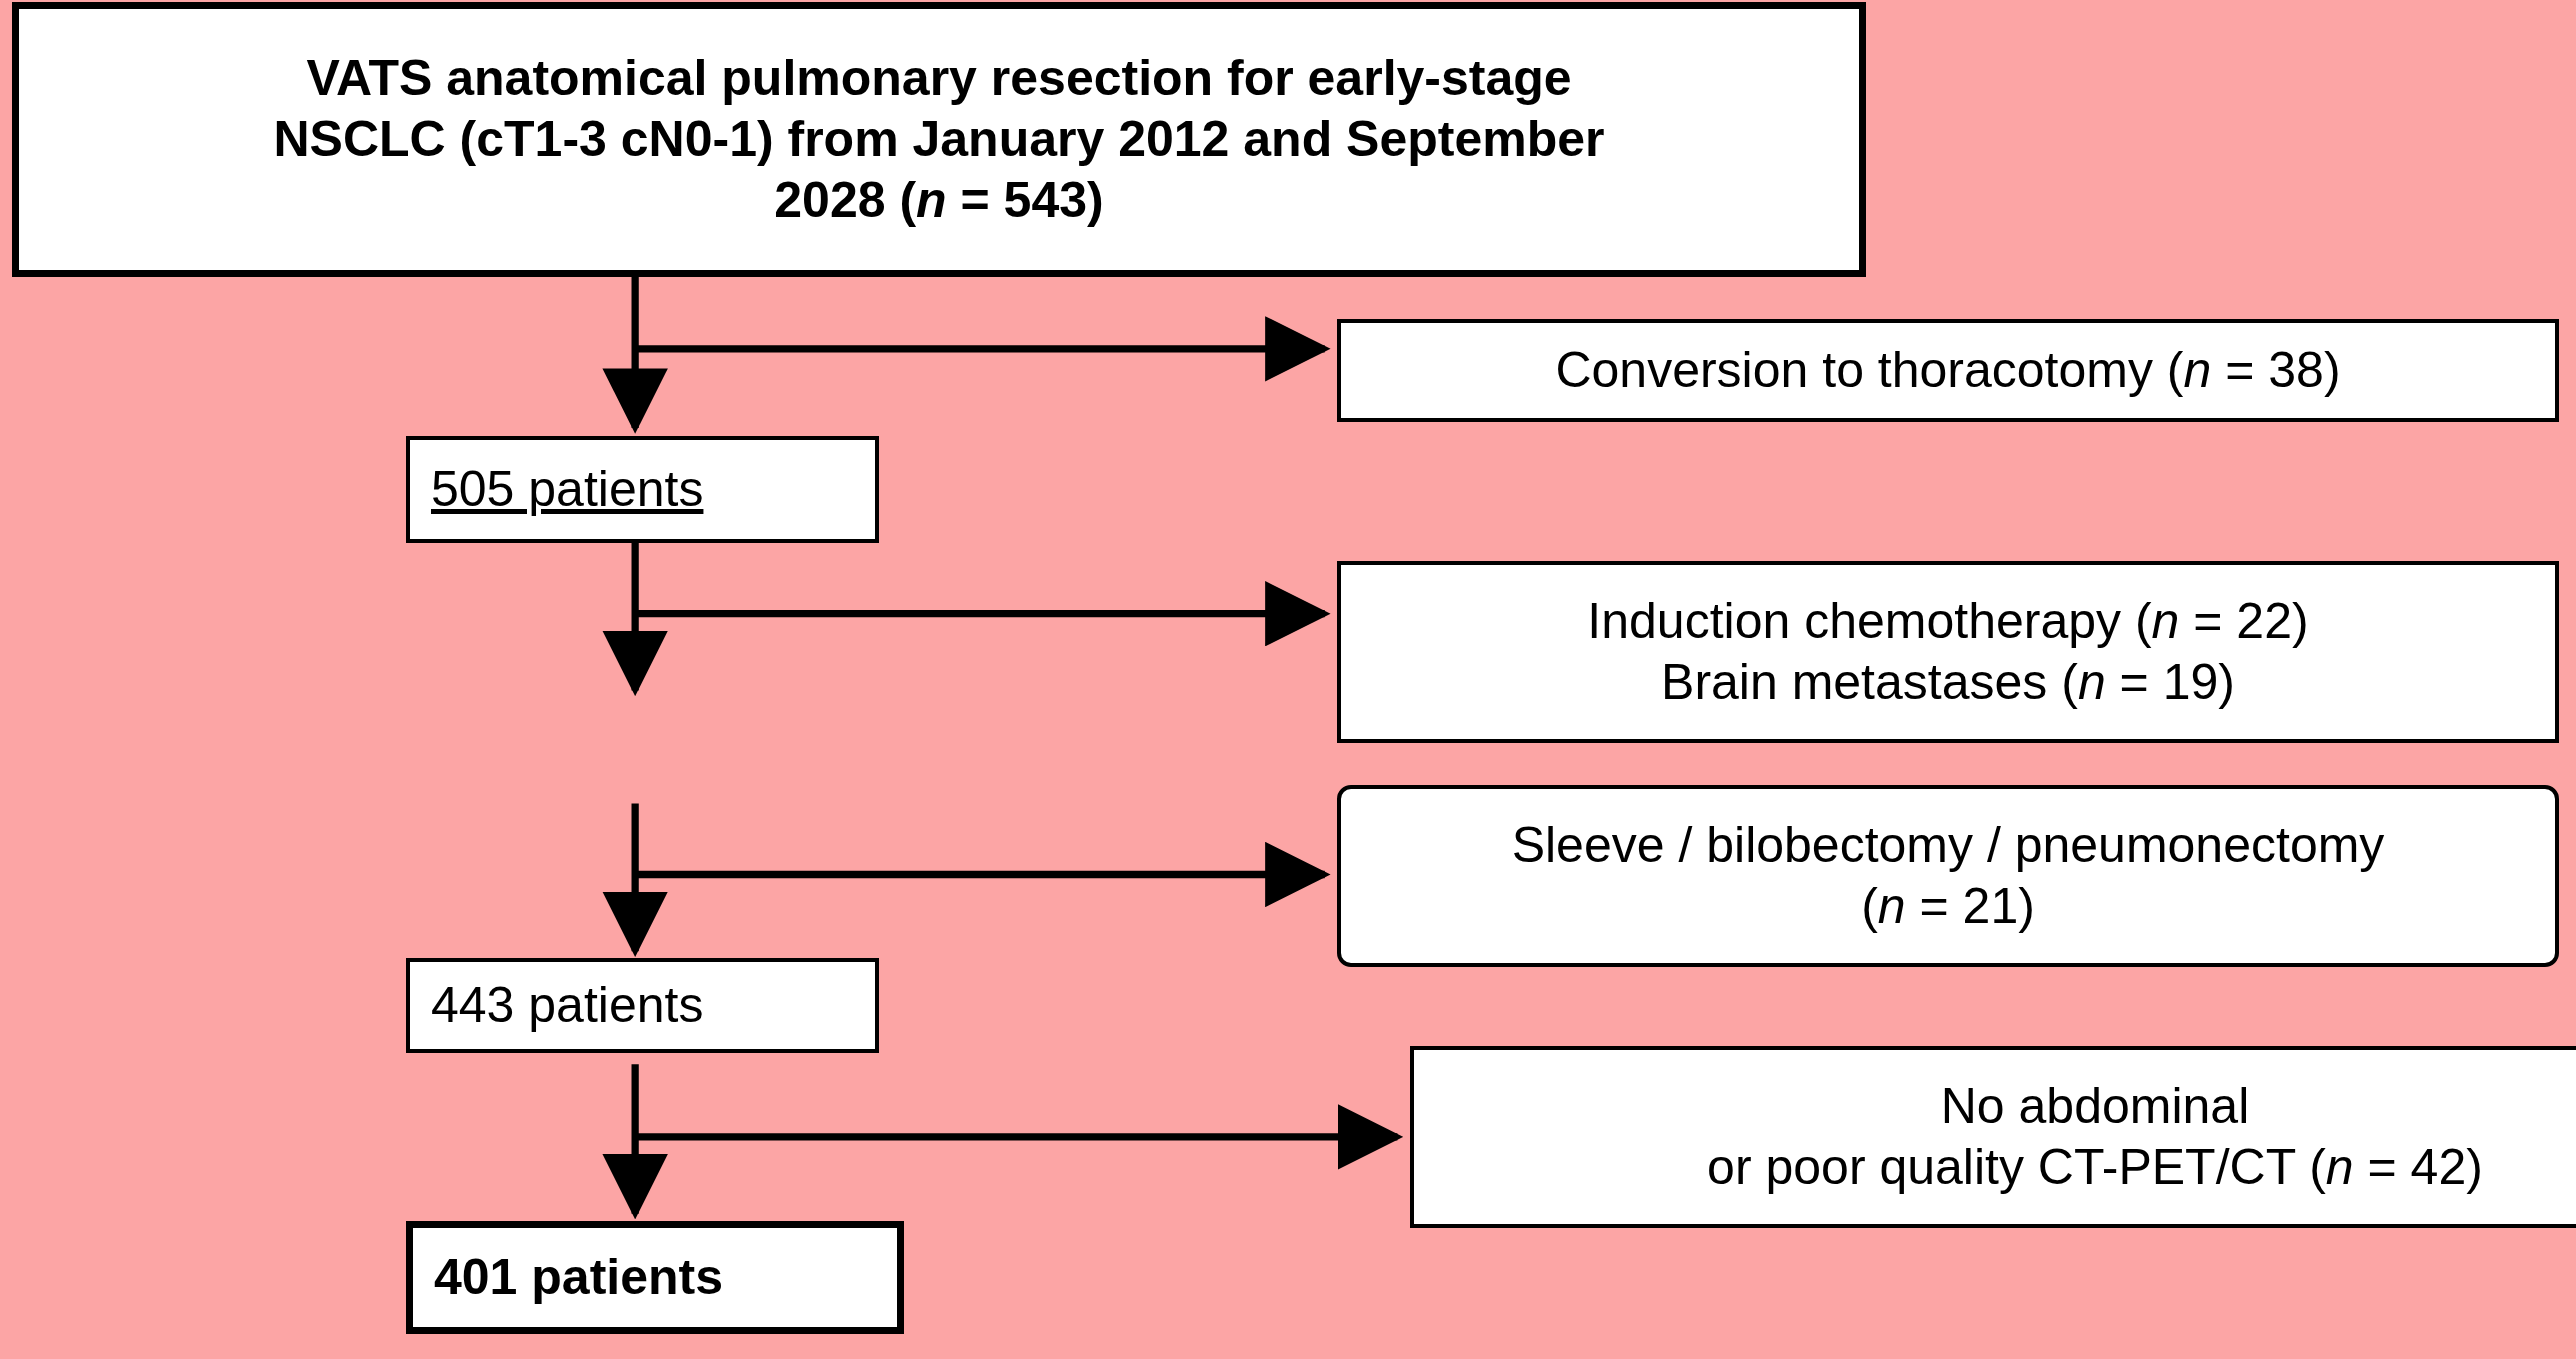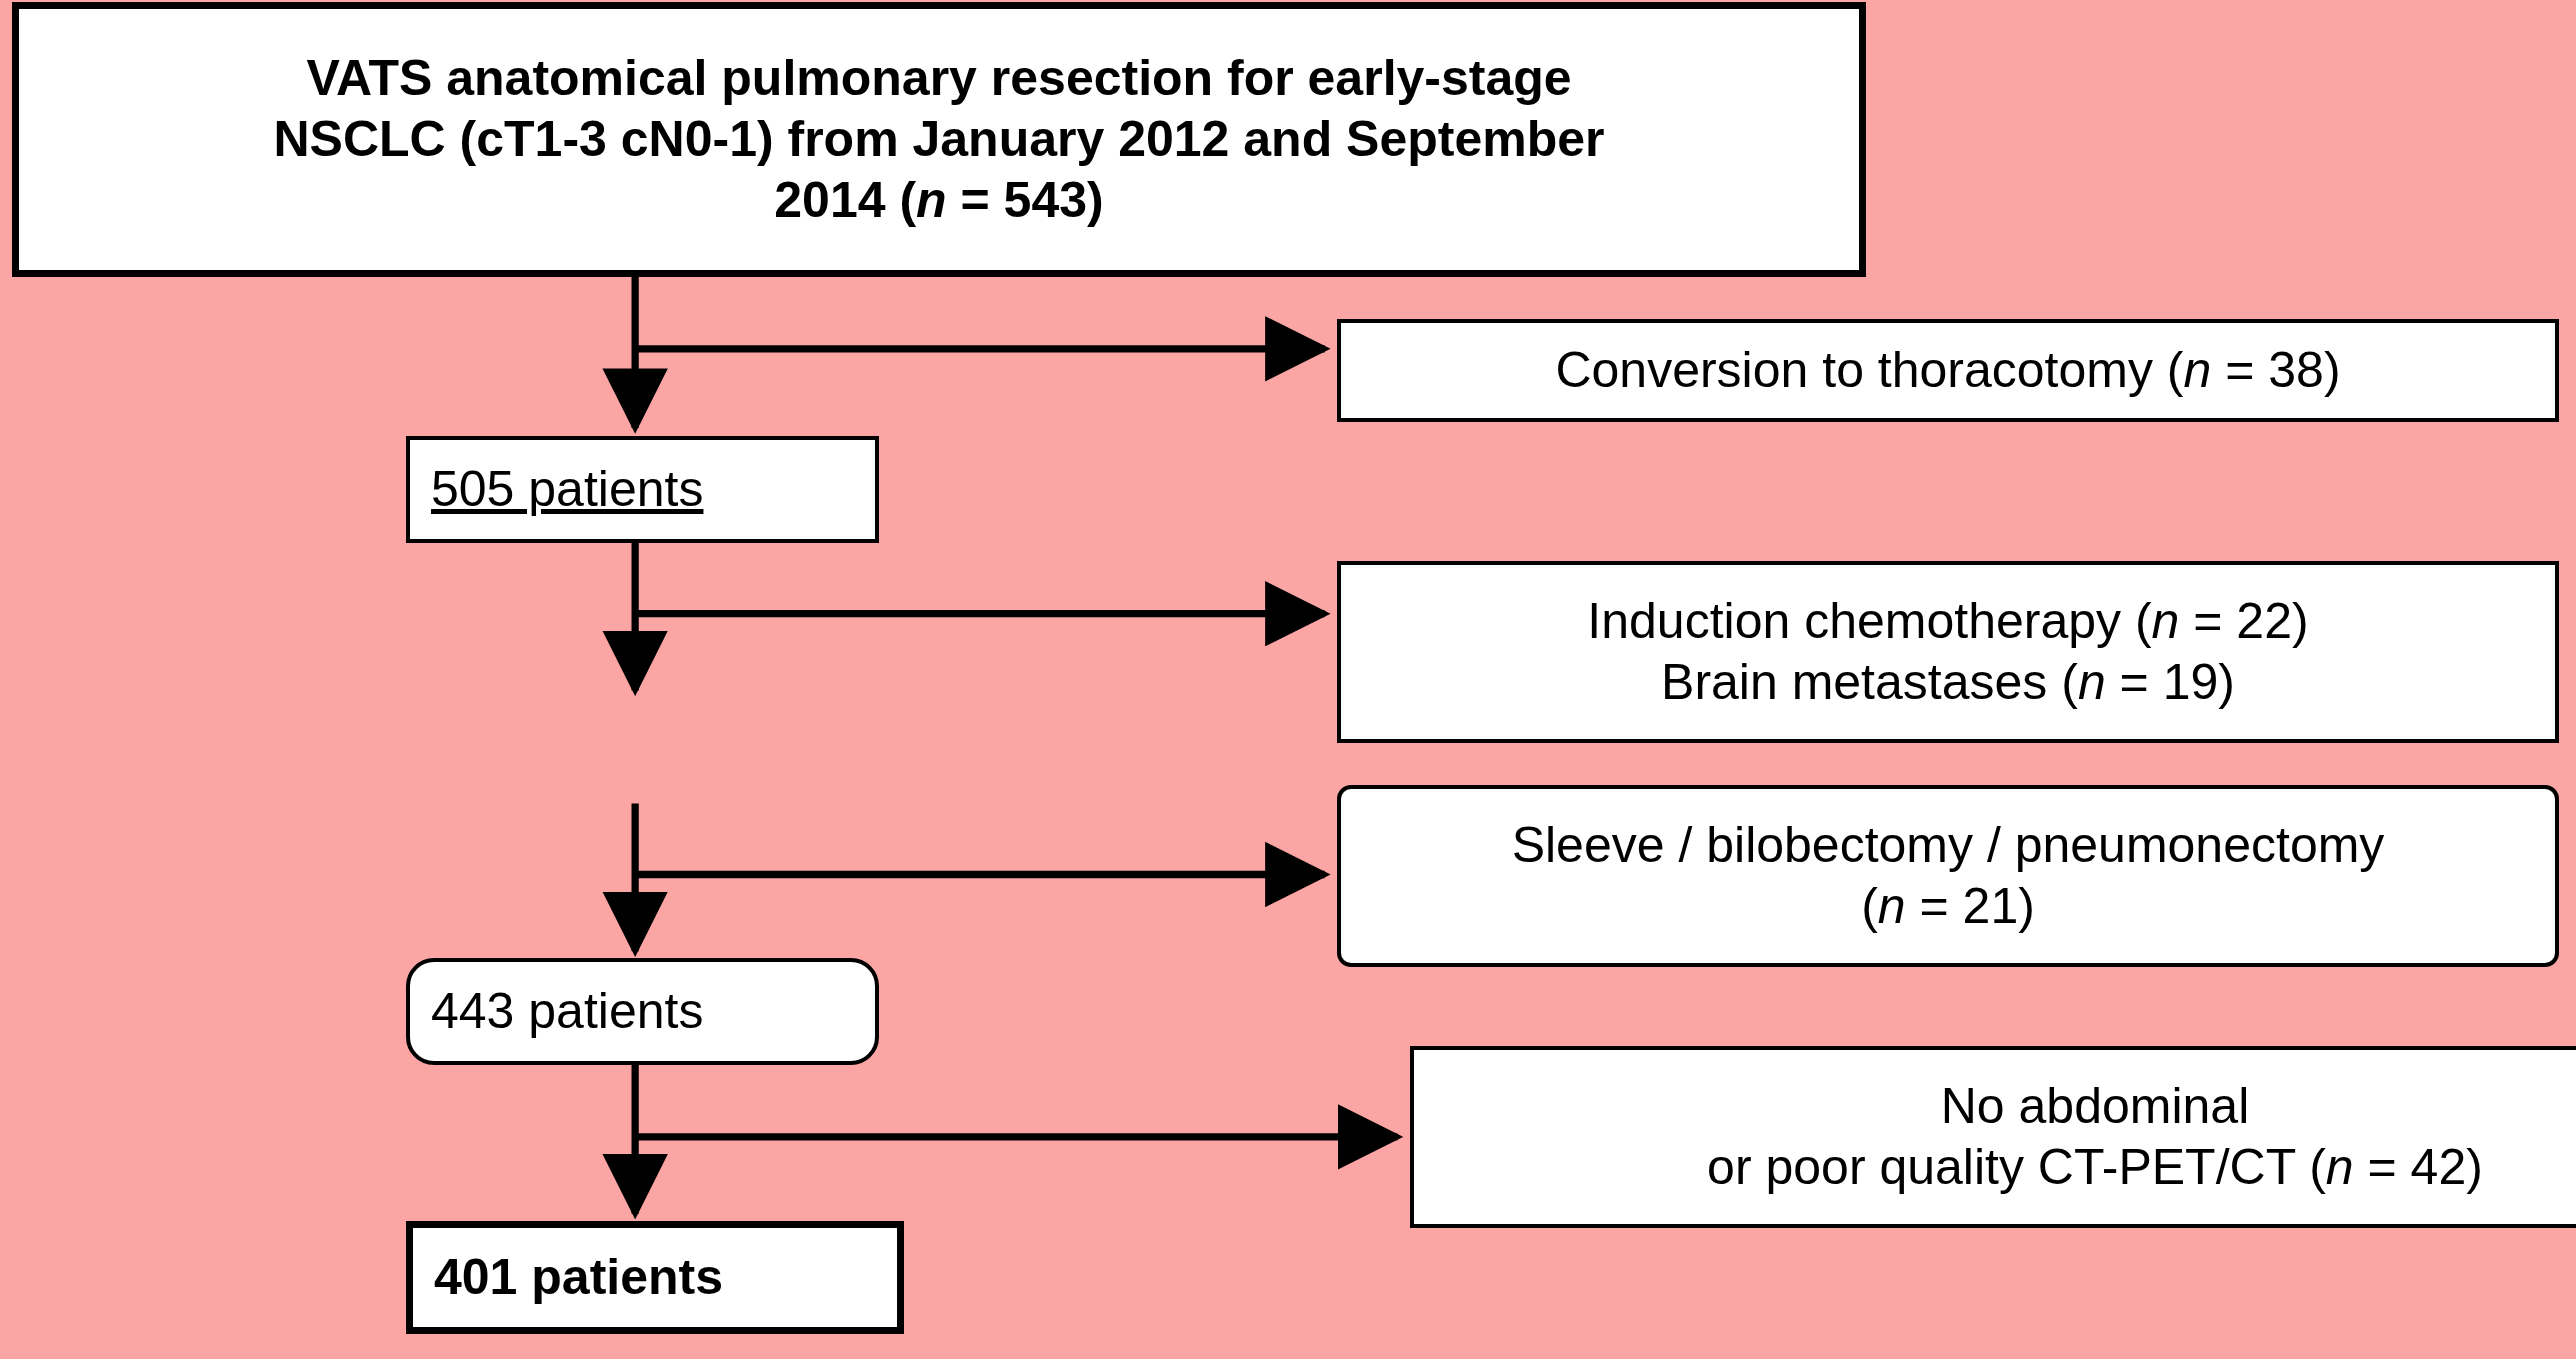--- a/index.html
+++ b/index.html
@@ -100,29 +100,29 @@
 
     <g>
       <line x1="786" y1="1318" x2="786" y2="1503" stroke="#000000" stroke-width="9" marker-end="url(#arrowhead)"></line>
       <line x1="786" y1="1408" x2="1730" y2="1408" stroke="#000000" stroke-width="9" marker-end="url(#arrowhead)"></line>
     </g>
   </svg>
 
   <div class="node header" style="left:12px; top:2.4px; width:1854px; height:275px;">
     <span class="line">VATS anatomical pulmonary resection for early-stage</span>
     <span class="line">NSCLC (cT1-3 cN0-1) from January 2012 and September</span>
-    <span class="line"><span>2014 </span><span>(</span><span class="ital">n</span><span> = 543)</span></span>
+    <span class="line"><span>2028 </span><span>(</span><span class="ital">n</span><span> = 543)</span></span>
   </div>
 
   <div class="node count" style="left:406px; top:436px; width:473px; height:107px;text-decoration:underline;">
     <span class="line">505 patients</span>
   </div>
 
 
-  <div class="node count" style="left:406px; top:958px; width:473px; height:107px;border-radius:28px;">
+  <div class="node count" style="left:406px; top:958px; width:473px; height:95px;">
     <span class="line">443 patients</span>
   </div>
 
   <div class="node count final" style="left:406px; top:1221px; width:498px; height:113px;">
     <span class="line">401 patients</span>
   </div>
 
   <div class="node exclusion" style="left:1337px; top:299px; width:1222px; height:103px;margin-top:20px;">
     <span class="line"><span>Conversion to thoracotomy </span><span>(</span><span class="ital">n</span><span> = 38)</span></span>
   </div>

